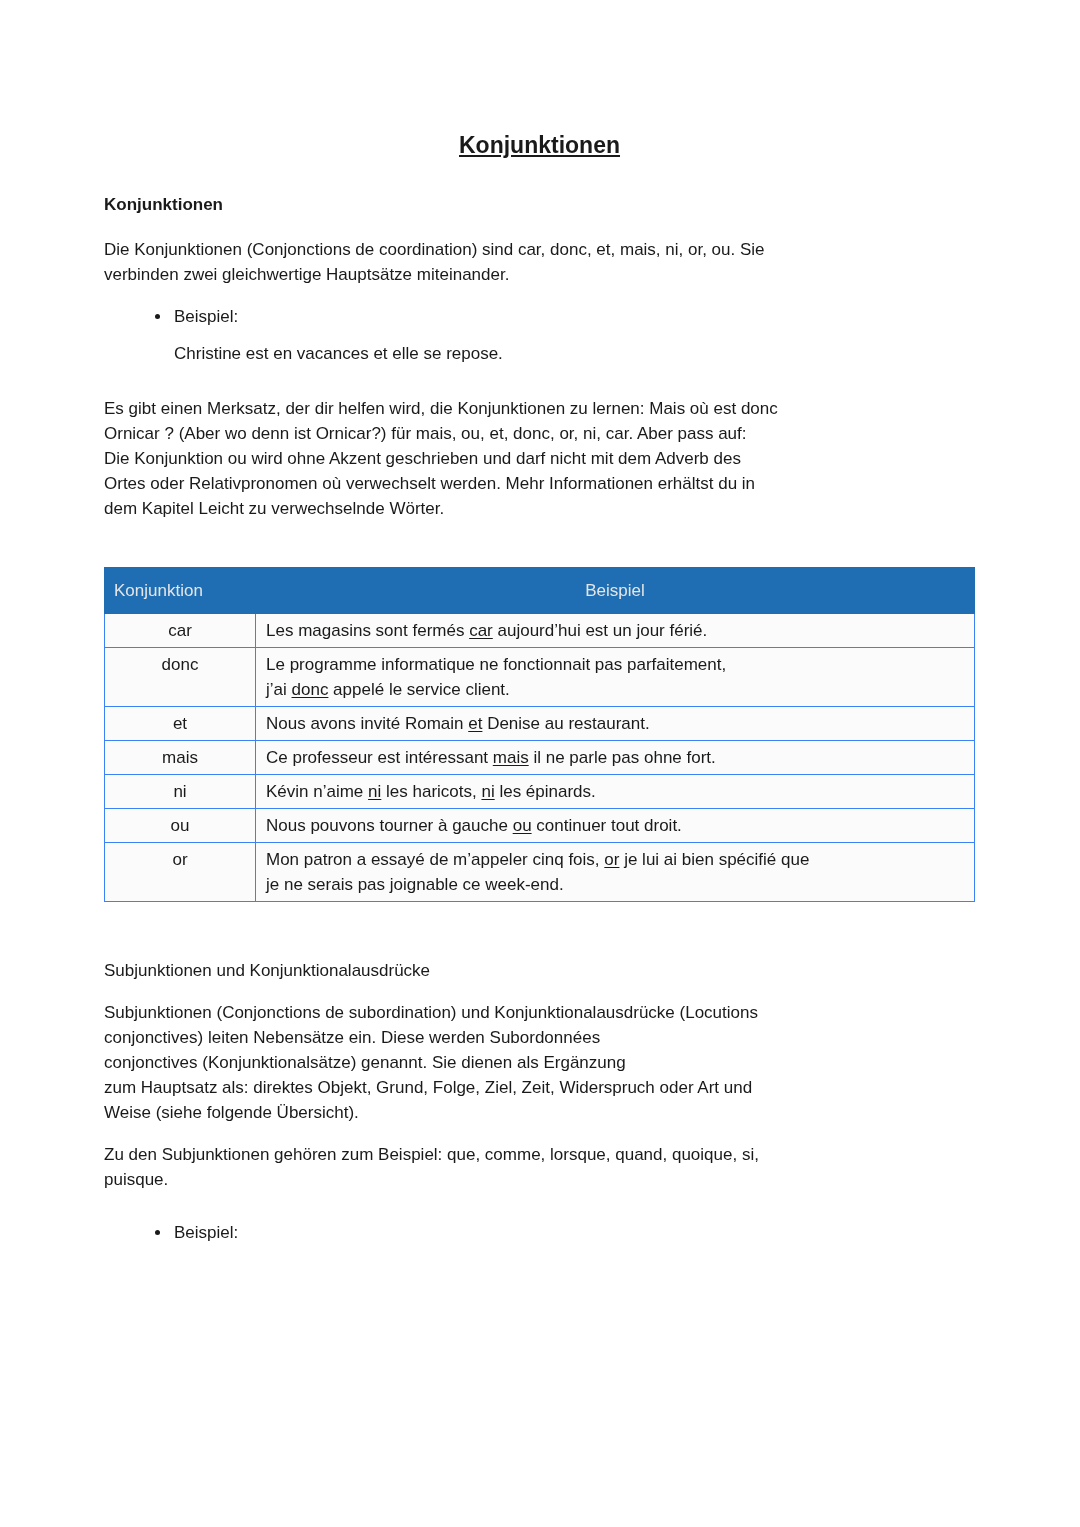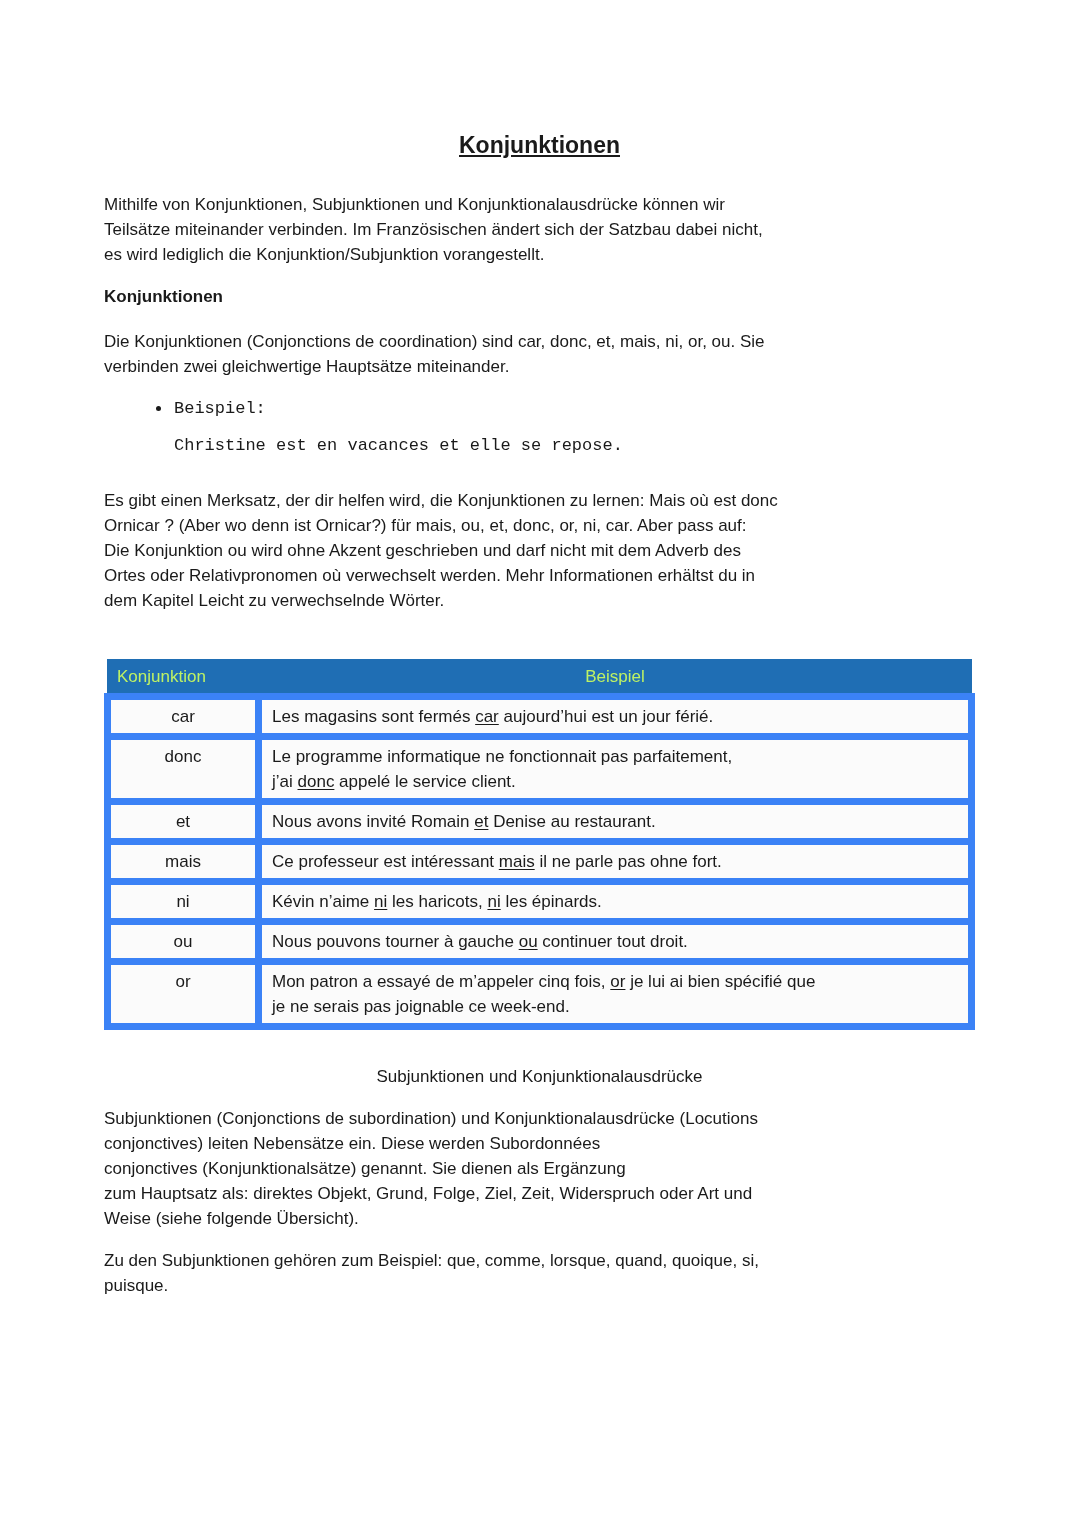--- a/index.html
+++ b/index.html
@@ -30,62 +30,58 @@
   }
   .heading {
     font-size: 17px;
     font-weight: bold;
     margin: 10px 0 20px 0;
   }
   .bullets {
     margin: 14px 0 30px 0;
     padding-left: 68px;
     list-style: disc outside;
-    font-family: Liberation Mono, monospace;
   }
   .bullets li { padding-left: 2px; }
   .example-line { margin-top: 12px; }
   .conj-table {
     width: 100%;
     border-collapse: collapse;
     margin: 46px 0 0 0;
     font-size: 17px;
     line-height: 25px;
   }
-  .conj-table th, .conj-table td { border: 7px solid #3b82f6; }
+  .conj-table th, .conj-table td { border: 1px solid #3b82f6; }
   .conj-table thead th {
     background: #1f6eb4;
     border: 1px solid #1f6eb4;
-    color: #bef264;
+    color: #e5e5e5;
     font-weight: normal;
-    padding: 4px 9px;
+    padding: 10px 9px;
   }
   .conj-table th.col-conj { width: 132px; text-align: left; }
   .conj-table th.col-ex  { text-align: center; }
   .conj-table td {
     background: #fbfbfb;
     padding: 4px 10px;
     vertical-align: top;
   }
   .conj-table td.c { text-align: center; }
   .conj-table td.e { white-space: pre-wrap; }
   .u { text-decoration: underline; text-underline-offset: 2px; }
-  .subj-heading { margin-top: 34px; text-align: center; }
+  .subj-heading { margin-top: 56px; }
   .bullets.last { margin-top: 28px; }
 </style>
 </head>
 <body>
 
 <div class="page">
 
   <h1 class="title">Konjunktionen</h1>
 
-  <p class="para">Mithilfe von Konjunktionen, Subjunktionen und Konjunktionalausdrücke können wir
-Teilsätze miteinander verbinden. Im Französischen ändert sich der Satzbau dabei nicht,
-es wird lediglich die Konjunktion/Subjunktion vorangestellt.</p>
 
   <h2 class="heading">Konjunktionen</h2>
 
   <p class="para">Die Konjunktionen (Conjonctions de coordination) sind car, donc, et, mais, ni, or, ou. Sie
 verbinden zwei gleichwertige Hauptsätze miteinander.</p>
 
   <ul class="bullets">
     <li>
       <span>Beispiel:</span>
       <div class="example-line">Christine est en vacances et elle se repose.</div>

